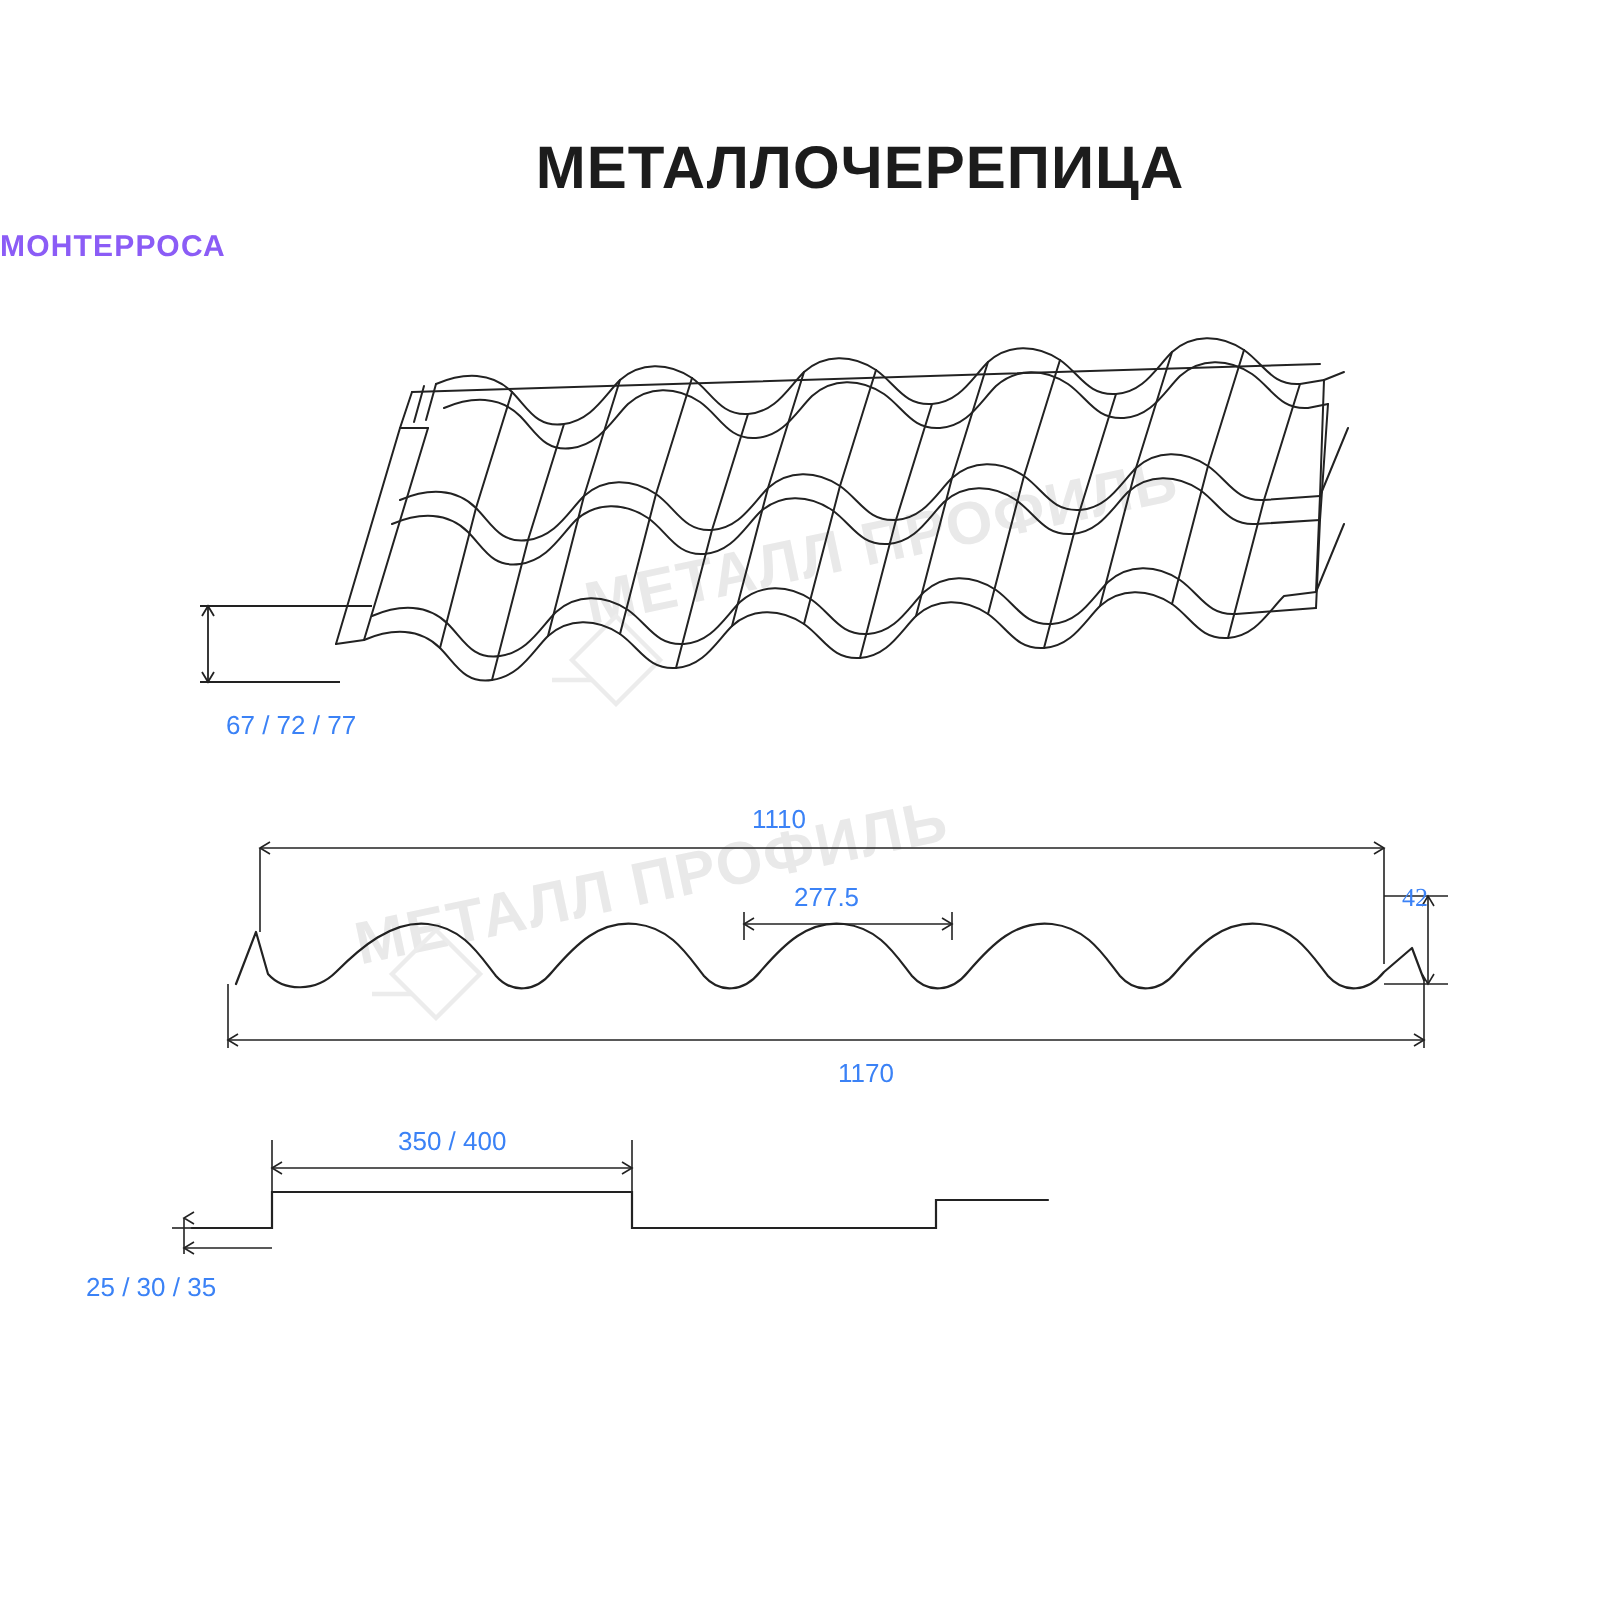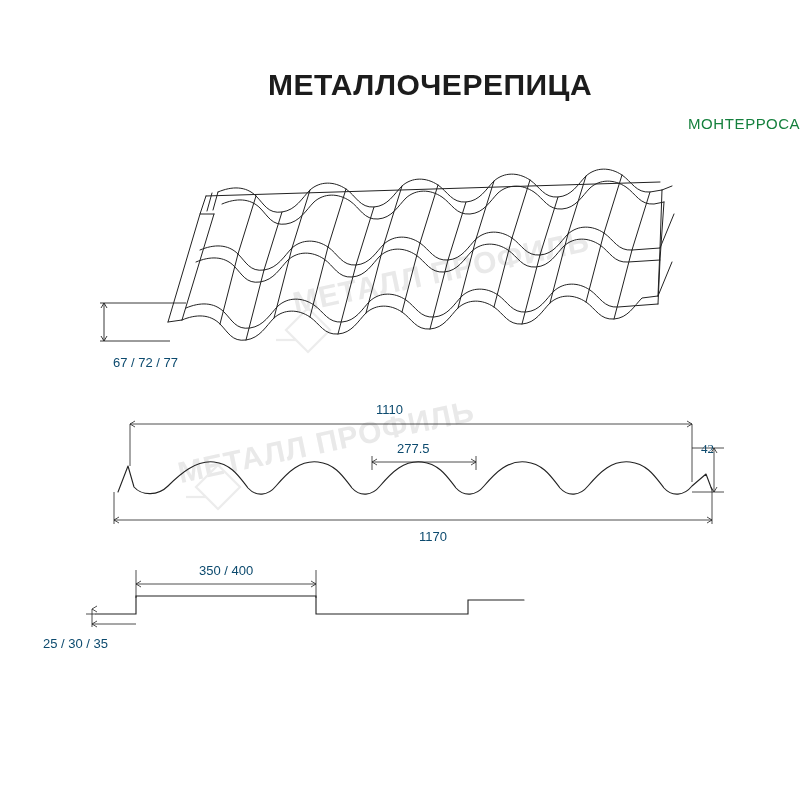--- a/index.html
+++ b/index.html
@@ -31,30 +31,30 @@
     font-weight: bold;
     letter-spacing: 0.5px;
     color: #1c1c1c;
     padding-left: 30px;
   }
   .title-sub {
     position: absolute;
     left: 0;
     top: 115px;
     width: 800px;
-    text-align: right;
+    text-align: left;
     font-size: 15px;
-    font-weight: normal;
+    font-weight: bold;
     letter-spacing: 0.6px;
-    color: #15803d;
+    color: #8b5cf6;
   }
   .dim {
     position: absolute;
     font-size: 13px;
-    color: #0c4a6e;
+    color: #3b82f6;
     white-space: nowrap;
   }
   .wm {
     position: absolute;
     pointer-events: none;
     color: #e9e9e9;
     font-weight: bold;
     font-size: 30px;
     letter-spacing: 1px;
     white-space: nowrap;

